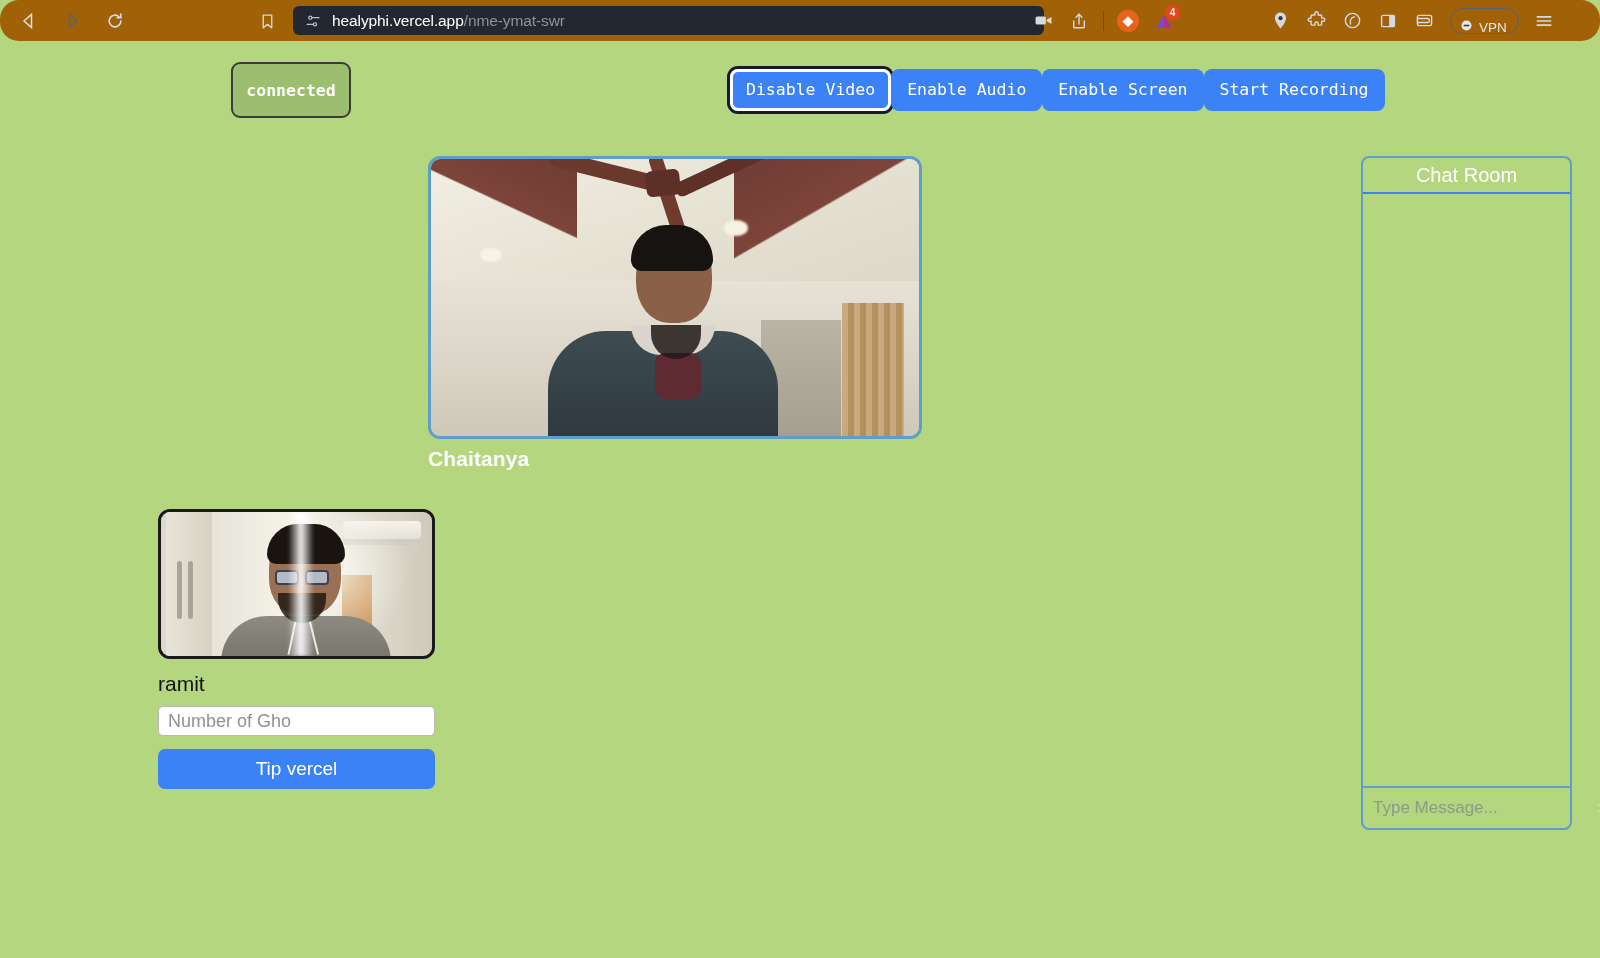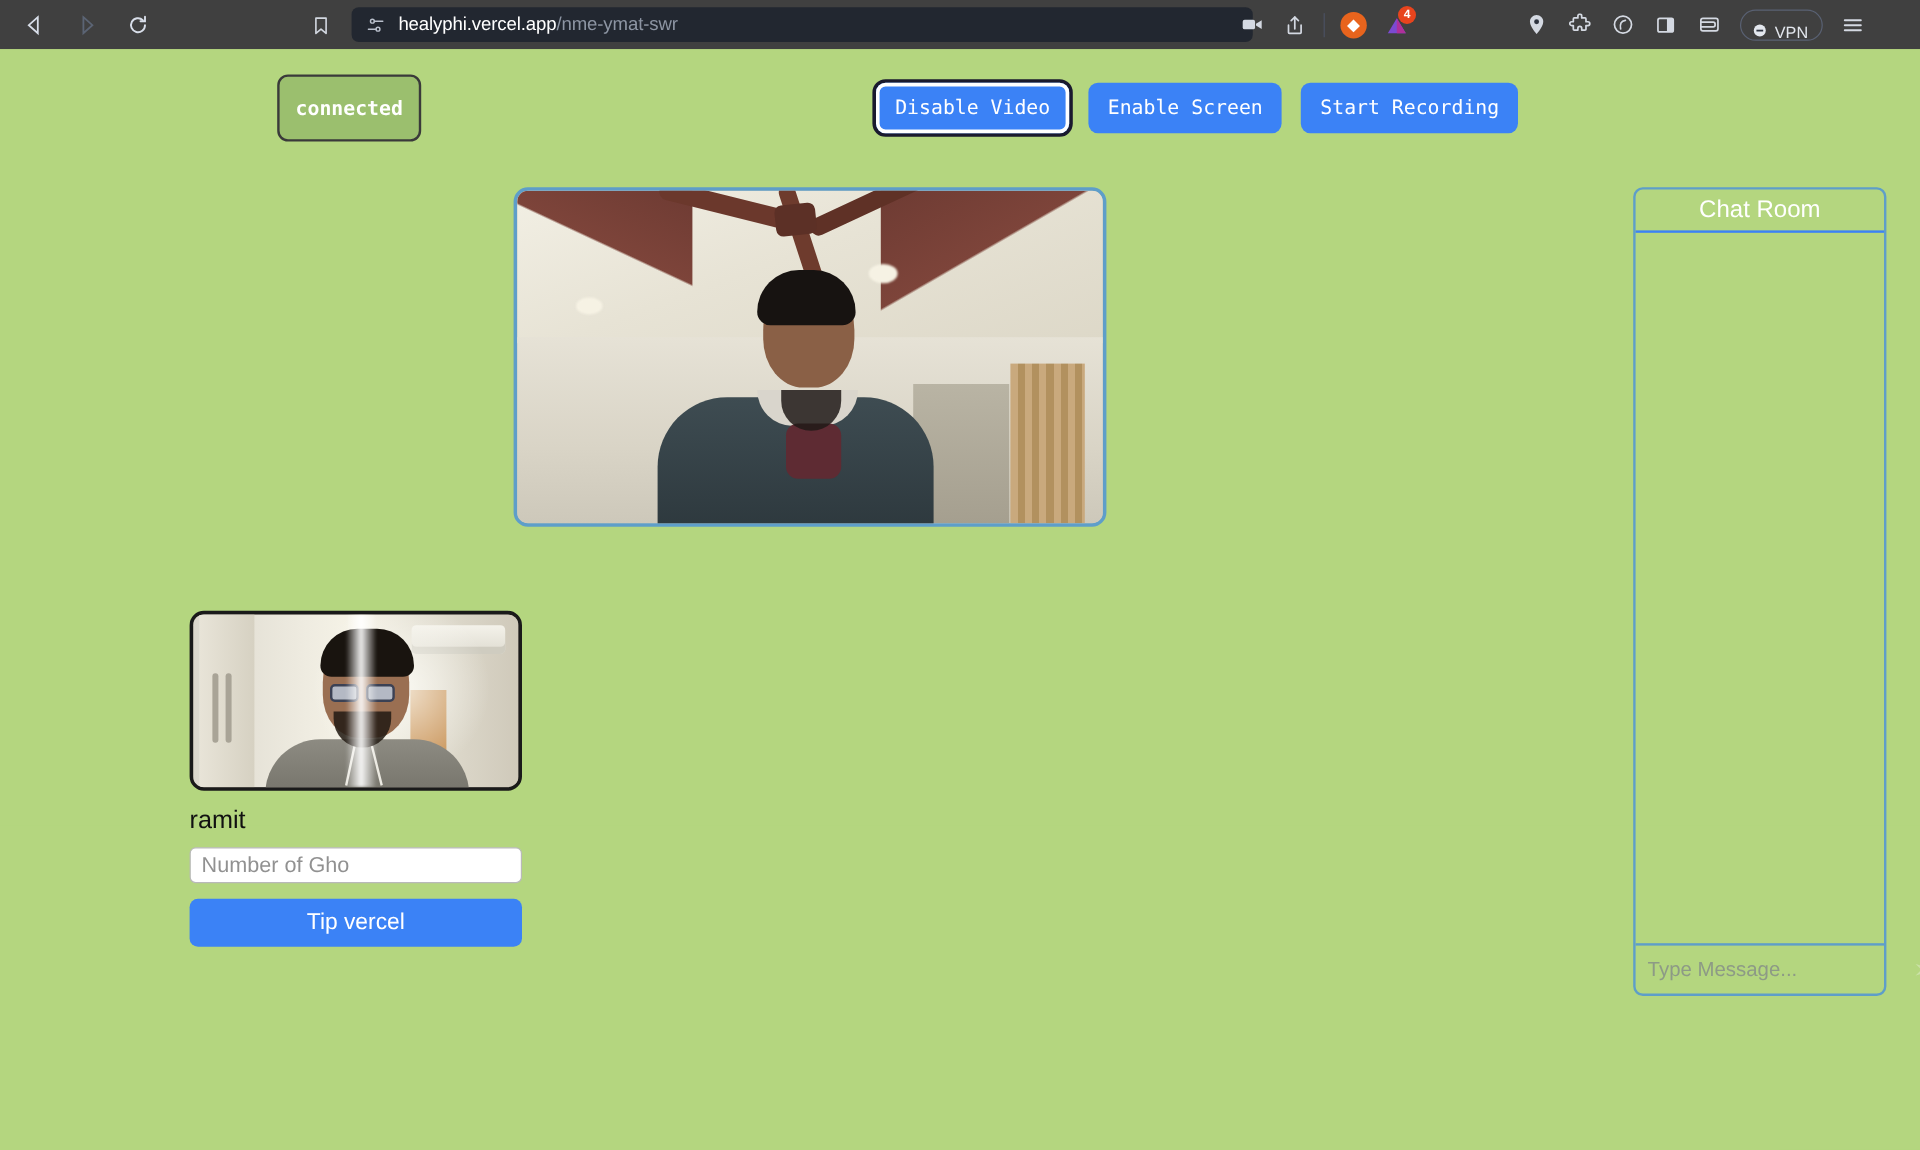--- a/index.html
+++ b/index.html
@@ -7,22 +7,22 @@
     width: 1600px; height: 958px;
     font-family: "Liberation Sans", sans-serif;
     overflow: hidden;
     background: #b4d67f;
   }
 
   
   #browser-chrome {
     position: absolute; left: 0; top: 0;
     width: 1600px; height: 41px;
-    background: #404040;
-    display: flex; align-items: center;
+    background: #a16207;
+    display: flex; align-items: center; border-radius: 19px;
   }
   .nav-btns { display: flex; align-items: center; gap: 13px; margin-left: 14px; }
   .nav-icon {
     width: 30px; height: 30px;
     display: flex; align-items: center; justify-content: center;
     color: #d8dee9;
   }
   .nav-icon.disabled { color: #5b6474; }
   .nav-icon svg { display: block; }
 
@@ -94,21 +94,21 @@
     border: 2px solid #3a3a3a;
     border-radius: 9px;
     display: flex; align-items: center; justify-content: center;
     font-family: "DejaVu Sans Mono", monospace;
     font-weight: bold; font-size: 16.5px; color: #ffffff;
   }
 
   
   #ctrl-bar {
     position: absolute; left: 730px; top: 28px;
-    display: flex; align-items: flex-start; gap: 16px;
+    display: flex; align-items: flex-start; 
   }
   .ctrl-btn {
     background: #3b82f6;
     color: #ffffff;
     font-family: "DejaVu Sans Mono", monospace;
     font-size: 16.5px;
     border: none;
     border-radius: 8px;
     padding: 12px 16px;
     line-height: 1.1;
@@ -396,20 +396,21 @@
     </div>
   </div>
 </div>
 
 <div id="page">
 
   <div id="status-pill">connected</div>
 
   <div id="ctrl-bar">
     <button class="ctrl-btn focused">Disable Video</button>
+    <button class="ctrl-btn">Enable Audio</button>
     <button class="ctrl-btn">Enable Screen</button>
     <button class="ctrl-btn">Start Recording</button>
   </div>
 
   <div id="main-video-wrap">
     <div id="main-video">
       <div class="scene">
         <div class="mv-ceiling"></div>
         <div class="mv-beamL"></div>
         <div class="mv-beamR"></div>
@@ -423,20 +424,21 @@
         <div class="mv-curtain"></div>
         <div class="mv-door"></div>
         <div class="mv-body"></div>
         <div class="mv-collar"></div>
         <div class="mv-shirt"></div>
         <div class="mv-head"></div>
         <div class="mv-hair"></div>
         <div class="mv-beard"></div>
       </div>
     </div>
+    <div id="main-video-name">Chaitanya</div>
   </div>
 
   <div id="thumb-wrap">
     <div id="thumb-video">
       <div class="scene">
         <div class="tv-bg"></div>
         <div class="tv-cab"></div>
         <div class="tv-handle1"></div>
         <div class="tv-handle2"></div>
         <div class="tv-ac"></div>

